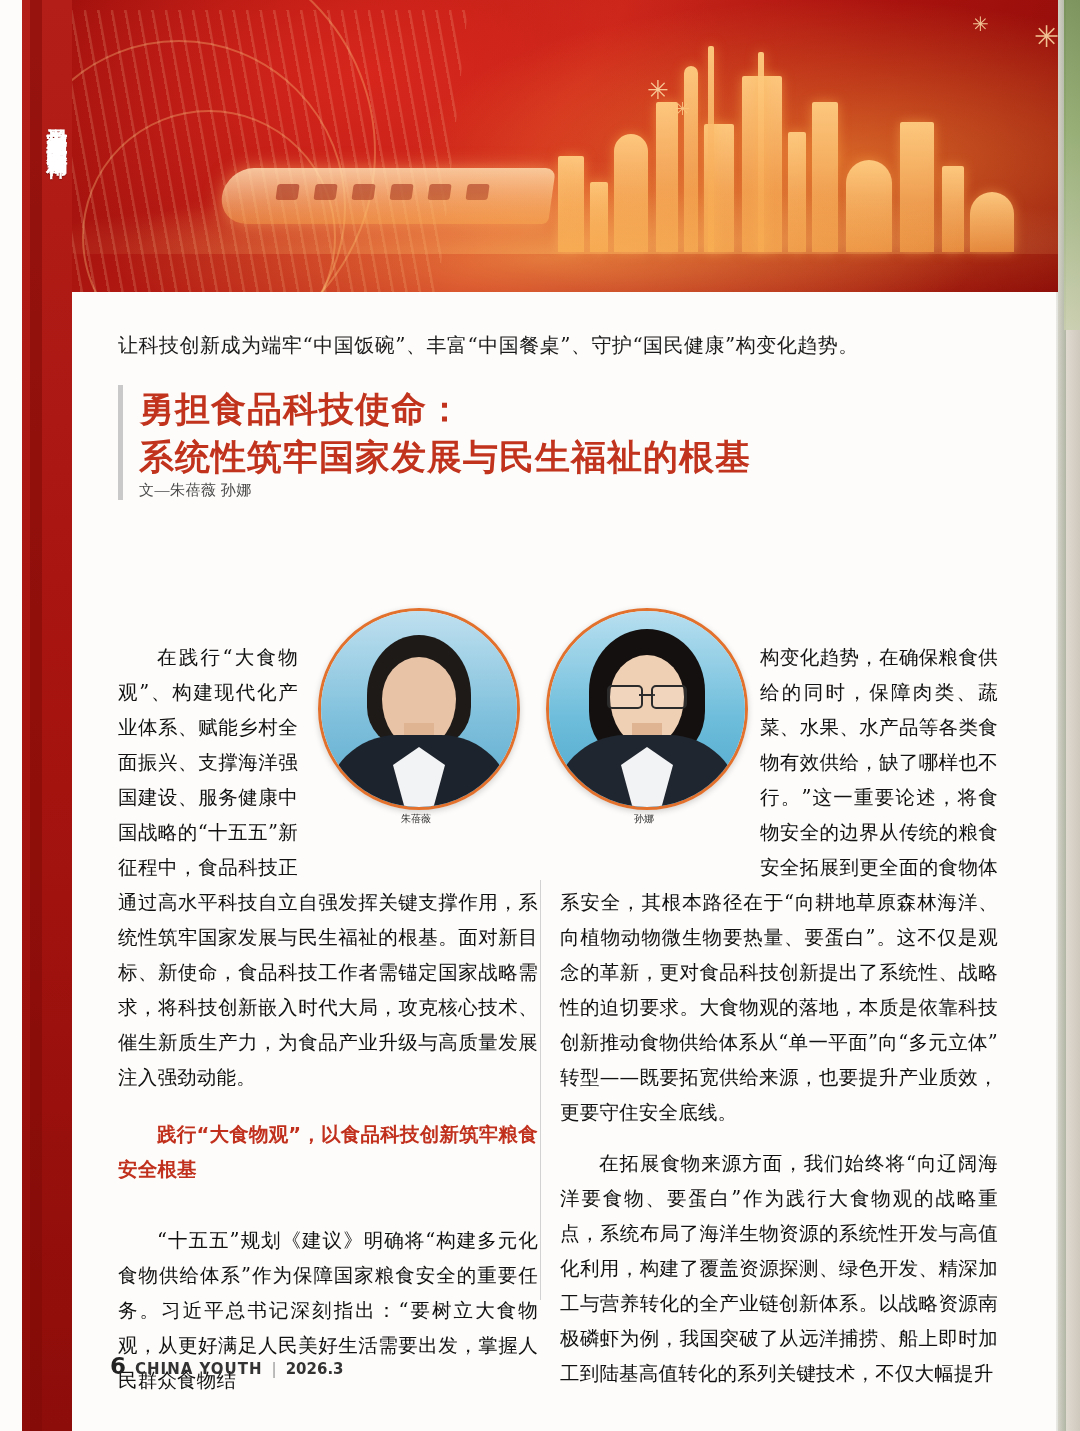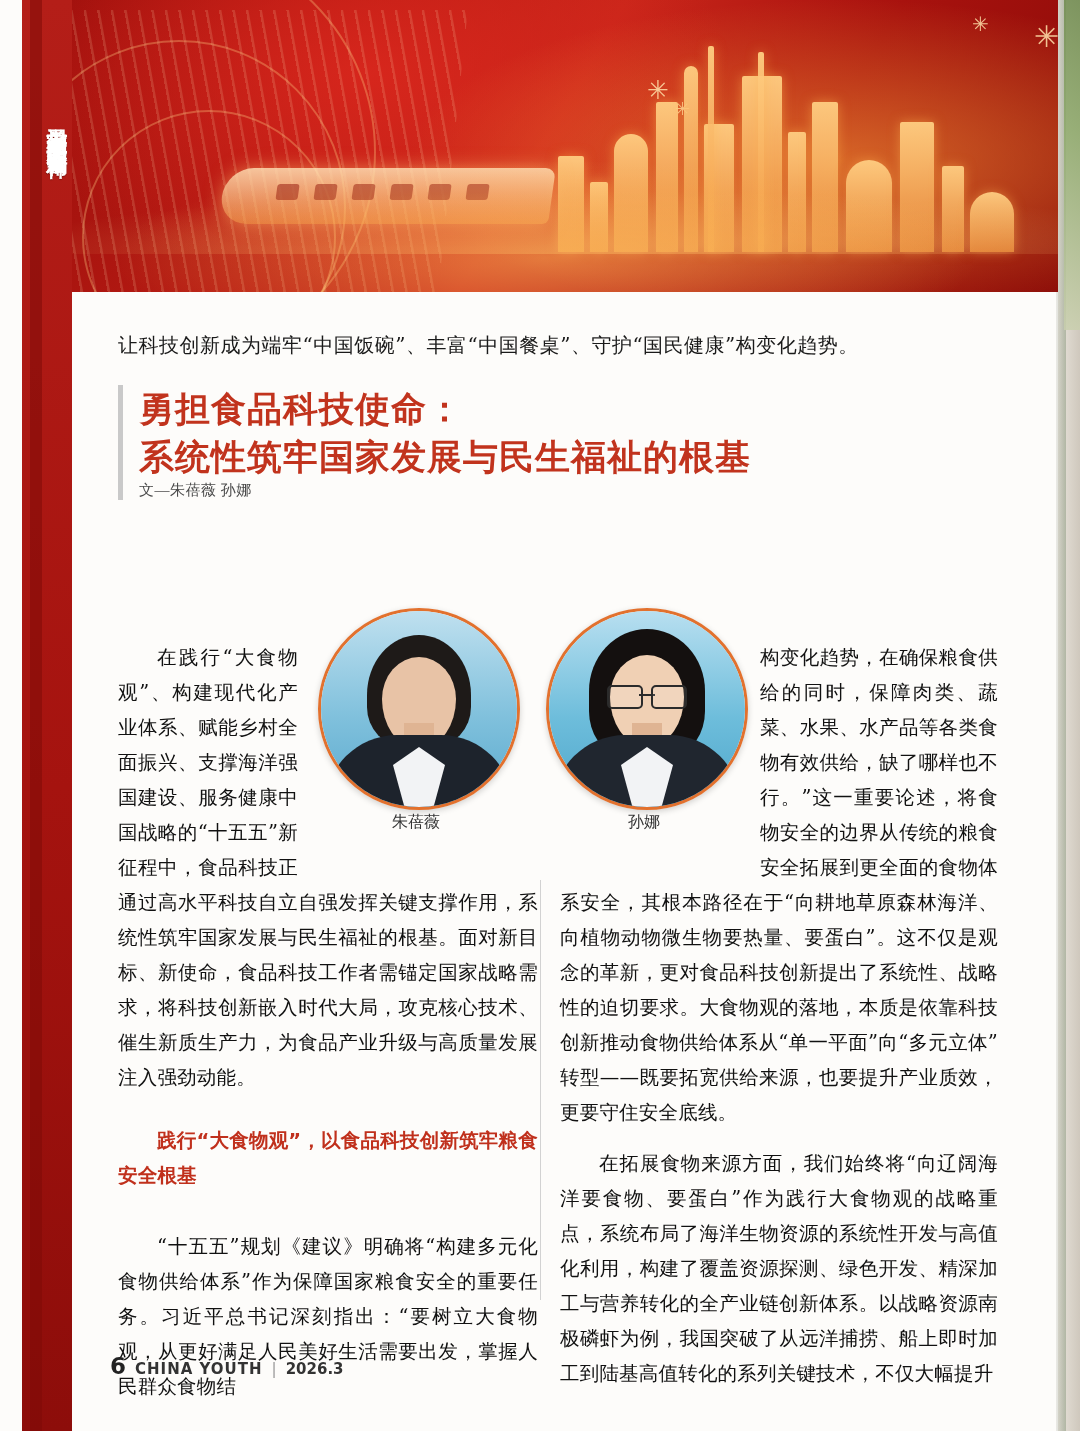--- a/index.html
+++ b/index.html
@@ -315,21 +315,21 @@
     left: 50%; bottom: 62px;
     width: 30px; height: 22px;
     margin-left: -15px;
     background: #dfb493;
   }
   .cap {
     position: absolute;
     top: 204px;
     width: 196px;
     text-align: center;
-    font-size: 16px;
+    font-size: 10px;
     color: #333;
   }
   .cap.c1 { left: 0; }
   .cap.c2 { left: 228px; }
 
   
   .col {
     position: absolute;
     font-size: 19.5px;
     line-height: 35px;
@@ -484,21 +484,21 @@
   <div class="col-divider"></div>
 
   <div class="col col-left">
     <p style="shape-outside: none;">
       <span style="float:left;width:0;"></span>
     </p>
     <div style="position:relative;">
       <div style="float:right;width:240px;height:232px;"></div>
       <p>在践行“大食物观”、构建现代化产业体系、赋能乡村全面振兴、支撑海洋强国建设、服务健康中国战略的“十五五”新征程中，食品科技正通过高水平科技自立自强发挥关键支撑作用，系统性筑牢国家发展与民生福祉的根基。面对新目标、新使命，食品科技工作者需锚定国家战略需求，将科技创新嵌入时代大局，攻克核心技术、催生新质生产力，为食品产业升级与高质量发展注入强劲动能。</p>
     </div>
-    <p class="subhead" style="margin-top:28px;">践行“大食物观”，以食品科技创新筑牢粮食安全根基</p>
+    <p class="subhead" style="margin-top:22px;">践行“大食物观”，以食品科技创新筑牢粮食安全根基</p>
     <p style="margin-top:36px;">“十五五”规划《建议》明确将“构建多元化食物供给体系”作为保障国家粮食安全的重要任务。习近平总书记深刻指出：“要树立大食物观，从更好满足人民美好生活需要出发，掌握人民群众食物结</p>
   </div>
 
   <div class="col col-right">
     <div style="position:relative;">
       <div style="float:left;width:200px;height:232px;"></div>
       <p class="noindent">构变化趋势，在确保粮食供给的同时，保障肉类、蔬菜、水果、水产品等各类食物有效供给，缺了哪样也不行。”这一重要论述，将食物安全的边界从传统的粮食安全拓展到更全面的食物体系安全，其根本路径在于“向耕地草原森林海洋、向植物动物微生物要热量、要蛋白”。这不仅是观念的革新，更对食品科技创新提出了系统性、战略性的迫切要求。大食物观的落地，本质是依靠科技创新推动食物供给体系从“单一平面”向“多元立体”转型——既要拓宽供给来源，也要提升产业质效，更要守住安全底线。</p>
     </div>
     <p style="margin-top:16px;">在拓展食物来源方面，我们始终将“向辽阔海洋要食物、要蛋白”作为践行大食物观的战略重点，系统布局了海洋生物资源的系统性开发与高值化利用，构建了覆盖资源探测、绿色开发、精深加工与营养转化的全产业链创新体系。以战略资源南极磷虾为例，我国突破了从远洋捕捞、船上即时加工到陆基高值转化的系列关键技术，不仅大幅提升</p>
   </div>

